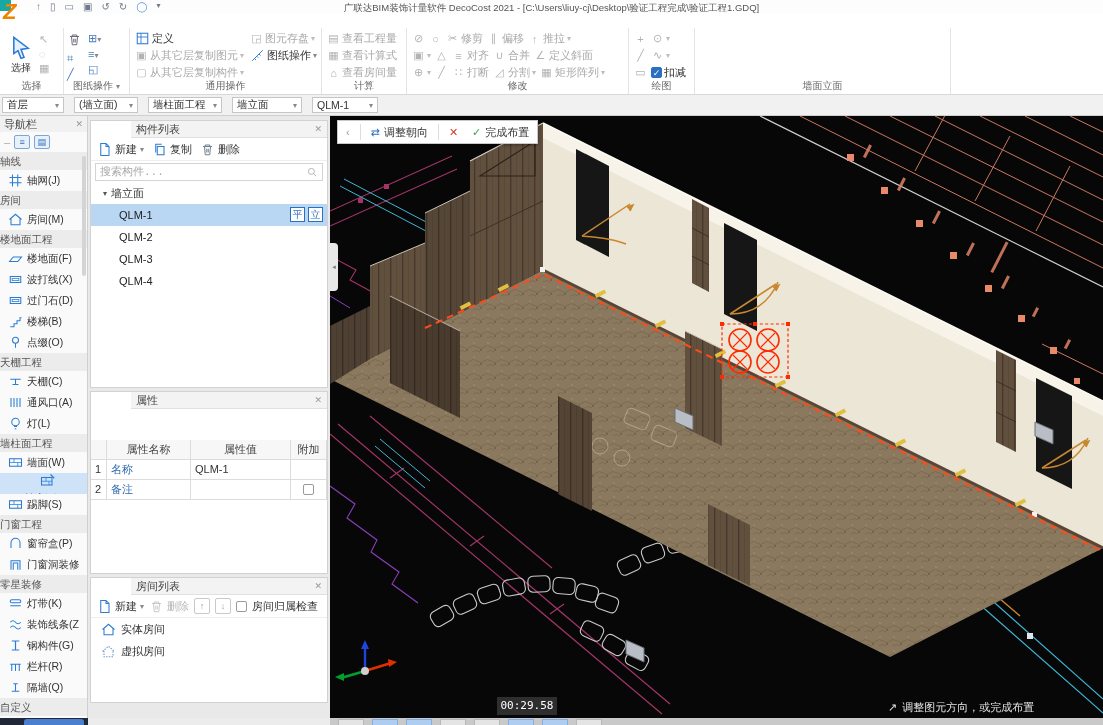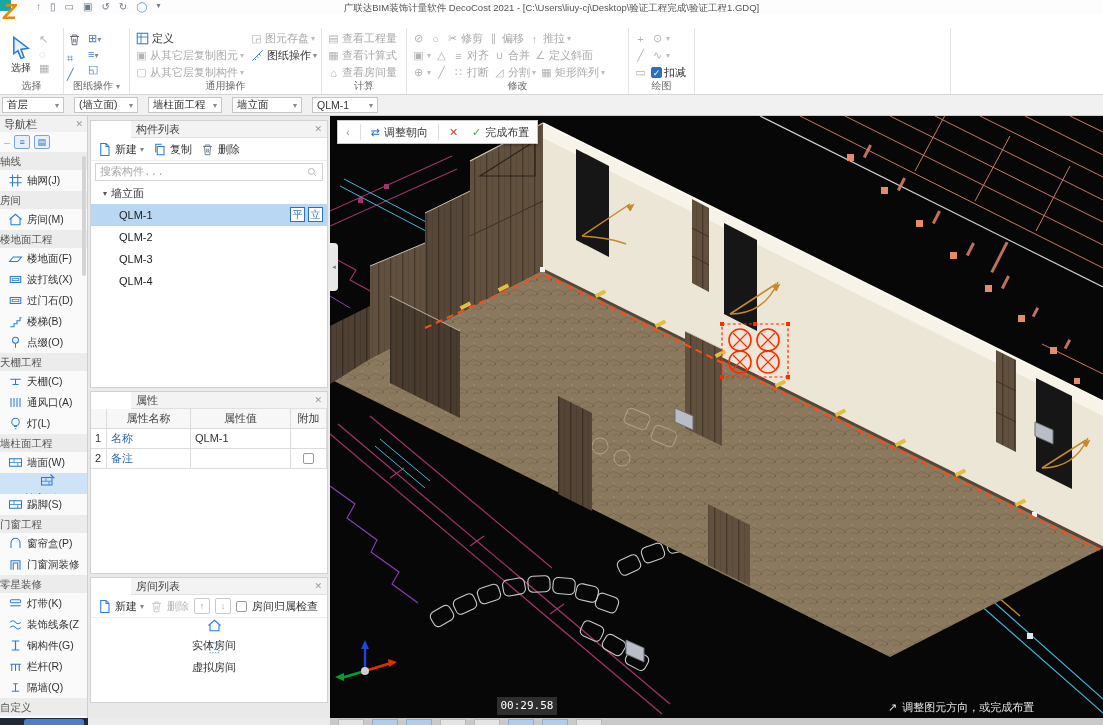--- a/index.html
+++ b/index.html
@@ -73,26 +73,26 @@
   .srch input::placeholder { color:#a8a8a8; }
   .tree-group { height:21px; display:flex; align-items:center; gap:4px; padding-left:12px; color:#333; }
   .titem { height:22px; display:flex; align-items:center; padding-left:28px; cursor:pointer; position:relative; color:#222; }
   .titem.selected { background:#b9d7f3; }
   .badges { position:absolute; right:4px; top:3px; display:flex; gap:3px; }
   .bdg { width:15px; height:15px; border:1px solid #2b6fc0; background:#fff; color:#2b6fc0; font-size:10px; line-height:14px; text-align:center; cursor:pointer; }
 
   
   .ptable { display:grid; grid-template-columns:16px 84px 100px 36px; }
   .ptable > div { height:20px; line-height:19px; border-right:1px solid #dcdcdc; border-bottom:1px solid #dcdcdc; padding-left:4px; overflow:hidden; white-space:nowrap; }
-  .ptable .hd { background:#f7f7f7; color:#444; text-align:center; padding-left:0; }
+  .ptable .hd { background:#f7f7f7; color:#444; text-align:center; padding-left:0;margin-top:31px; }
   .pname { color:#2f68b0; }
   .ckcell { display:flex; align-items:center; justify-content:center; padding-left:0 !important; }
 
   
-  .ritem { height:22px; display:flex; align-items:center; gap:5px; padding-left:10px; cursor:pointer; color:#333;flex-direction:column; }
+  .ritem { height:22px; display:flex; align-items:center; gap:5px; padding-left:10px; cursor:pointer; color:#333; }
   .stepbox { width:16px; height:16px; border:1px solid #c9c9c9; color:#9a9a9a; font-size:9px; line-height:14px; text-align:center; border-radius:2px; cursor:pointer; }
 
   
   .viewport { position:absolute; left:330px; top:0; width:773px; height:602px; background:#070707; overflow:hidden; }
   .vp-svg { position:absolute; left:0; top:0; }
   .float-tb { position:absolute; left:7px; top:4px; height:24px; background:#fff; border:1px solid #c9c9c9; box-shadow:0 1px 3px rgba(0,0,0,.4); display:flex; align-items:center; padding:0 4px; gap:6px; }
   .ftb-div { width:1px; height:16px; background:#ddd; }
   .ftb-btn { display:flex; align-items:center; gap:4px; cursor:pointer; padding:0 4px; color:#333; white-space:nowrap; }
   .collapse-h { position:absolute; left:0; top:127px; width:8px; height:48px; background:#e8e8e8; border-radius:0 4px 4px 0; color:#777; font-size:7px; line-height:48px; text-align:center; cursor:pointer; }
   .timer { position:absolute; left:167px; top:581px; width:60px; height:18px; background:#2e2e2e; color:#fff; font-family:"DejaVu Sans Mono",monospace; font-size:11px; line-height:18px; text-align:center; }
@@ -430,20 +430,21 @@
           <div class="rsm">
             <span class="cbx">✓</span>
             <span>扣减</span>
           </div>
         </div>
       </div>
       <div class="rglabel">绘图</div>
     </div>
 
     <div class="rgroup" style="width:256px">
+      <div class="rglabel">墙面立面</div>
     </div>
 
     <div style="flex:1"></div>
   </div>
 
   <div class="ctxbar">
     <div class="sel" style="width:62px">
       <span>首层</span>
         <span class="car">▾</span>
     </div>

